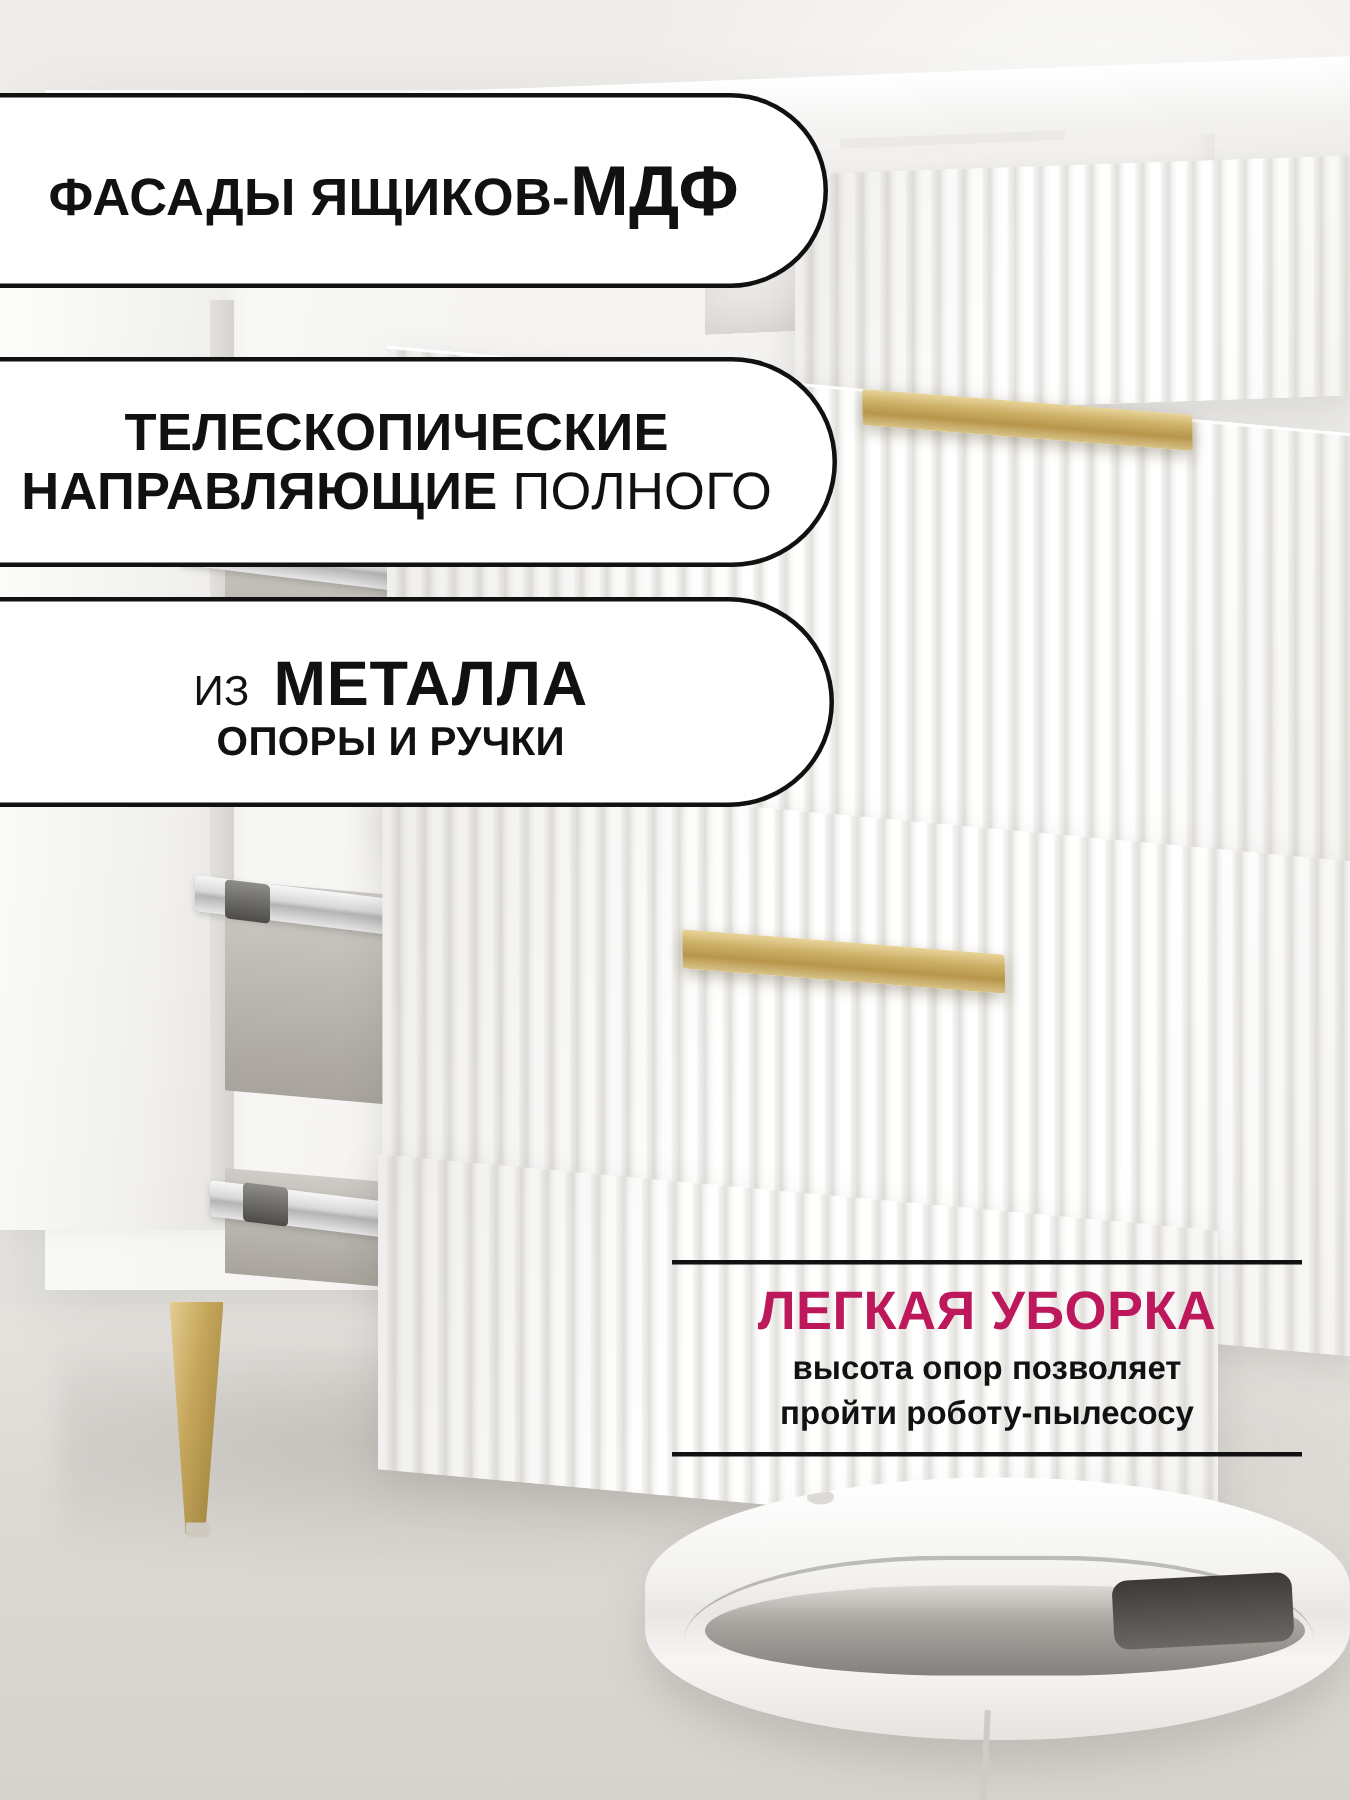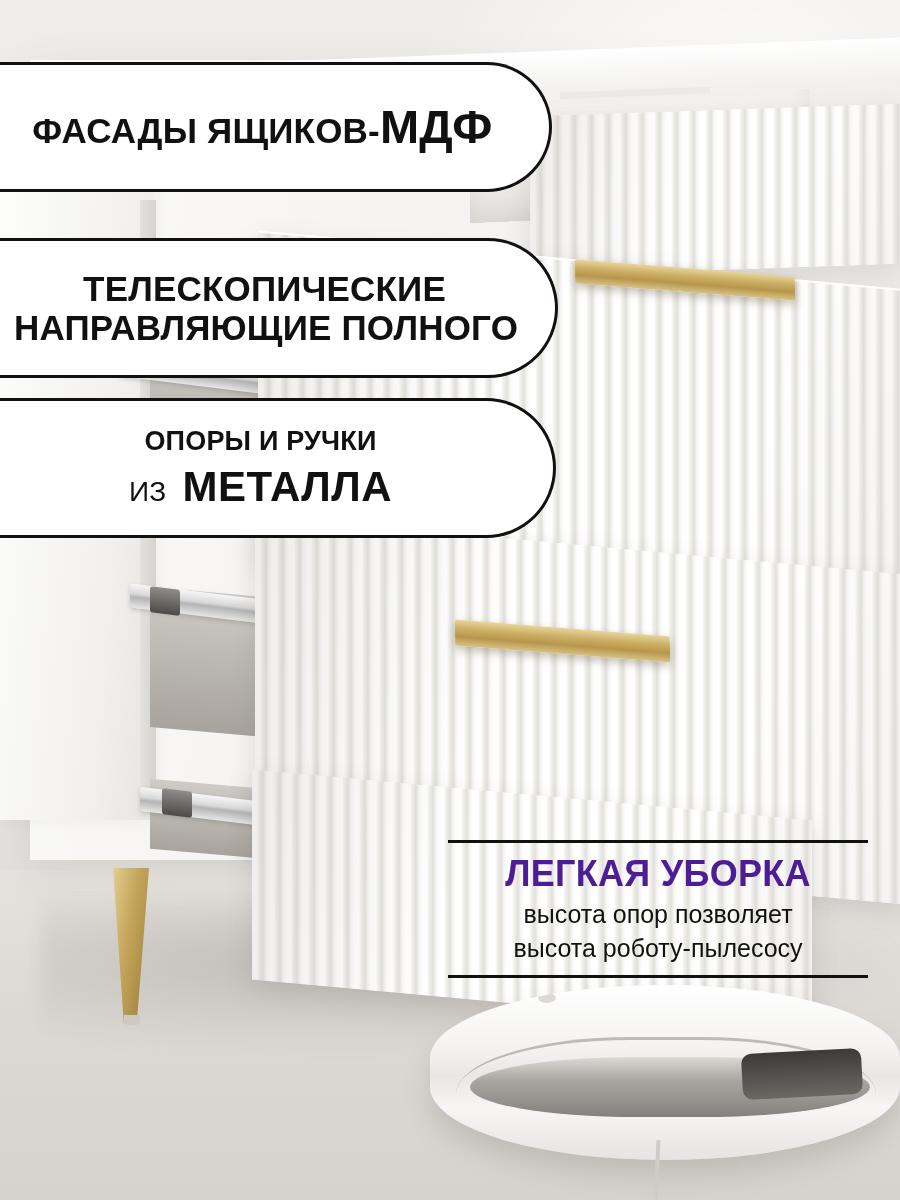--- a/index.html
+++ b/index.html
@@ -284,21 +284,21 @@
     text-align: center;
     padding-left: 18px;
     padding-right: 40px;
   }
   #callout-slides .line {
     font-size: 35px;
     font-weight: 800;
     white-space: nowrap;
   }
   #callout-slides .line.mixed .reg {
-    font-weight: 700;
+    font-weight: 400;
   }
 
   #callout-metal {
     left: -4px; top: 398px;
     width: 560px; height: 140px;
     text-align: center;
     padding-left: 18px;
     padding-right: 46px;
   }
   #callout-metal .line1 {
@@ -326,27 +326,27 @@
     padding: 10px 0 12px 0;
     border-top: 3px solid #111111;
     border-bottom: 3px solid #111111;
     border-left: none; border-right: none;
     background: transparent;
     text-align: center;
   }
   #callout-cleaning .title {
     font-size: 36px;
     font-weight: 800;
-    color: #4c1d95;
+    color: #be185d;
     letter-spacing: 0.3px;
     white-space: nowrap;
   }
   #callout-cleaning .sub {
-    font-size: 25px;
-    font-weight: 400;
+    font-size: 22px;
+    font-weight: 700;
     color: #111111;
     margin-top: 4px;
     white-space: nowrap;
     line-height: 1.2;
   }
 </style>
 </head>
 <body>
 
 <div id="stage">
@@ -409,23 +409,23 @@
   <div class="callout pill" id="callout-mdf">
     <div class="line"><span>ФАСАДЫ ЯЩИКОВ-</span><span class="bold">МДФ</span></div>
   </div>
 
   <div class="callout pill" id="callout-slides">
     <div class="line">ТЕЛЕСКОПИЧЕСКИЕ</div>
     <div class="line mixed"><span>НАПРАВЛЯЮЩИЕ</span><span class="reg"> ПОЛНОГО</span></div>
   </div>
 
   <div class="callout pill" id="callout-metal">
+    <div class="line line2"><span>ИЗ</span>&nbsp;&nbsp;<span class="big">МЕТАЛЛА</span></div>
     <div class="line line1">ОПОРЫ И РУЧКИ</div>
-    <div class="line line2"><span>ИЗ</span>&nbsp;&nbsp;<span class="big">МЕТАЛЛА</span></div>
   </div>
 
   <div id="callout-cleaning">
     <div class="title">ЛЕГКАЯ УБОРКА</div>
     <div class="sub">высота опор позволяет</div>
-    <div class="sub">высота роботу-пылесосу</div>
+    <div class="sub">пройти роботу-пылесосу</div>
   </div>
 
 </div>
 
 </body></html>

